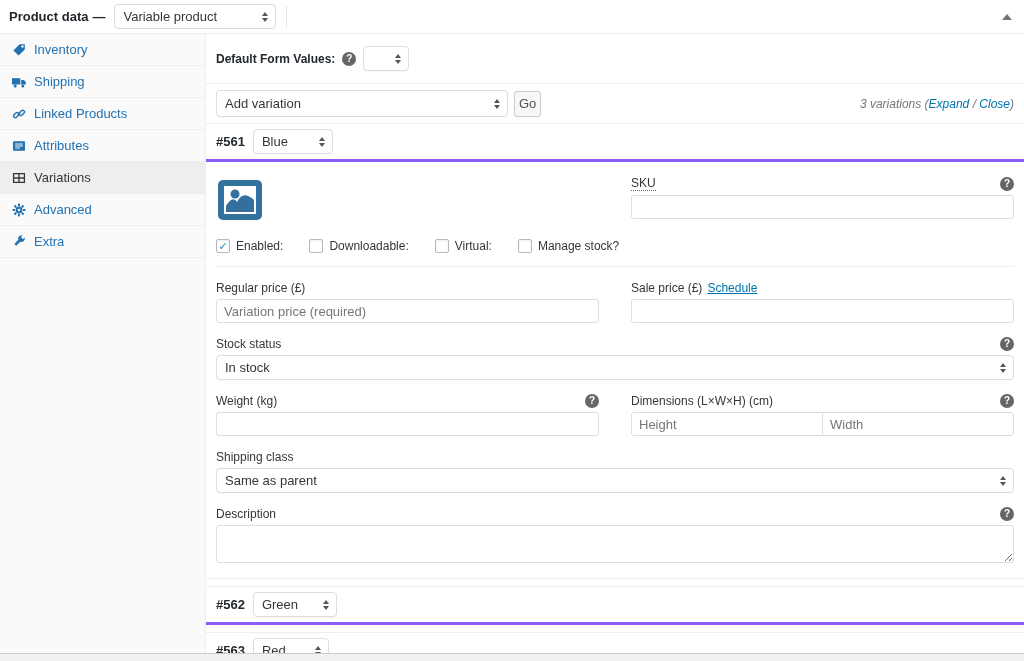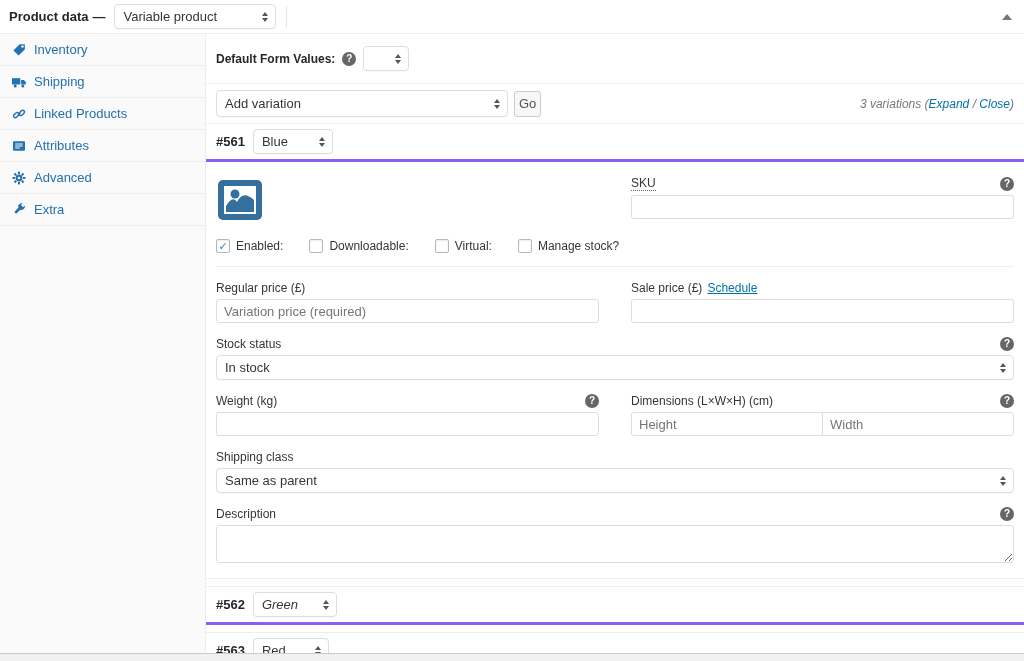--- a/index.html
+++ b/index.html
@@ -186,20 +186,29 @@
             </g>
           </svg>
         <span>Linked Products</span>
       </div>
       <div class="side-item">
         <svg width="14" height="14" viewBox="0 0 14 14">
             <rect x="1" y="2.2" width="12" height="9.6" rx="1" fill="currentColor"></rect>
             <path d="M3.2 5h7.6M3.2 7h7.6M3.2 9h4.6" stroke="#fafafa" stroke-width="1.1" fill="none"></path>
           </svg>
         <span>Attributes</span>
+      </div>
+      <div class="side-item active">
+        <svg width="14" height="14" viewBox="0 0 14 14">
+            <g fill="none" stroke="currentColor" stroke-width="1.3">
+              <path d="M1.6 2.6h10.8v8.8H1.6z"></path>
+              <path d="M1.6 7h10.8M7 2.6v8.8"></path>
+            </g>
+          </svg>
+        <span>Variations</span>
       </div>
       <div class="side-item">
         <svg width="14" height="14" viewBox="0 0 14 14">
             <g fill="currentColor">
               <circle cx="7" cy="7" r="3.4"></circle>
               <rect x="6" y="0.6" width="2" height="2.4"></rect>
               <rect x="6" y="11" width="2" height="2.4"></rect>
               <rect x="0.6" y="6" width="2.4" height="2"></rect>
               <rect x="11" y="6" width="2.4" height="2"></rect>
               <g transform="rotate(45 7 7)">
@@ -368,21 +377,21 @@
             <span class="txt">Description</span>
             <span class="help-tip push">?</span>
           </div>
           <textarea style=""></textarea>
         </div>
 
       </div>
 
       <div class="row-var gapped">
         <span class="var-id">#562</span>
-        <span class="fselect" style="width:84px;font-style:italic;">
+        <span class="fselect" style="width:84px;">
           <span>Green</span>
           <span class="arrows">
               <span class="arrow-up"></span>
               <span class="arrow-dn"></span>
             </span>
         </span>
       </div>
 
       <div class="row-var gapped">
         <span class="var-id">#563</span>

